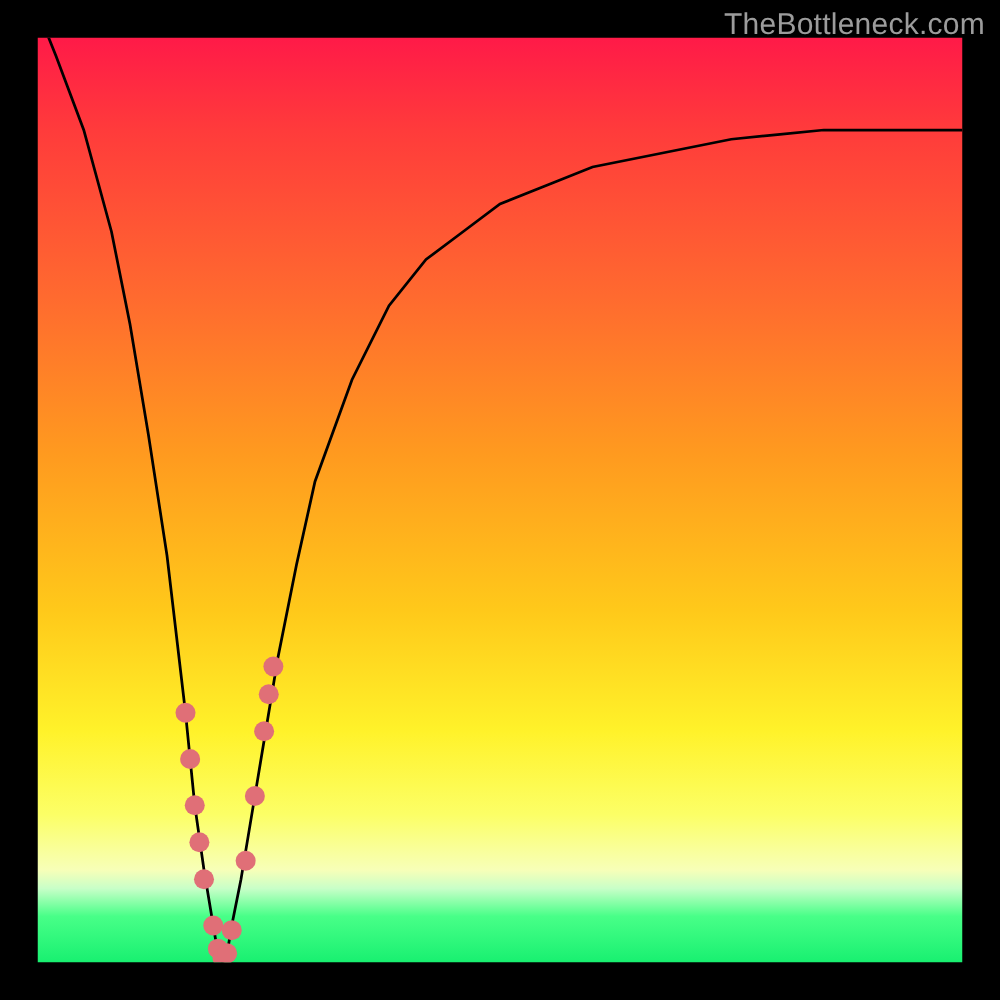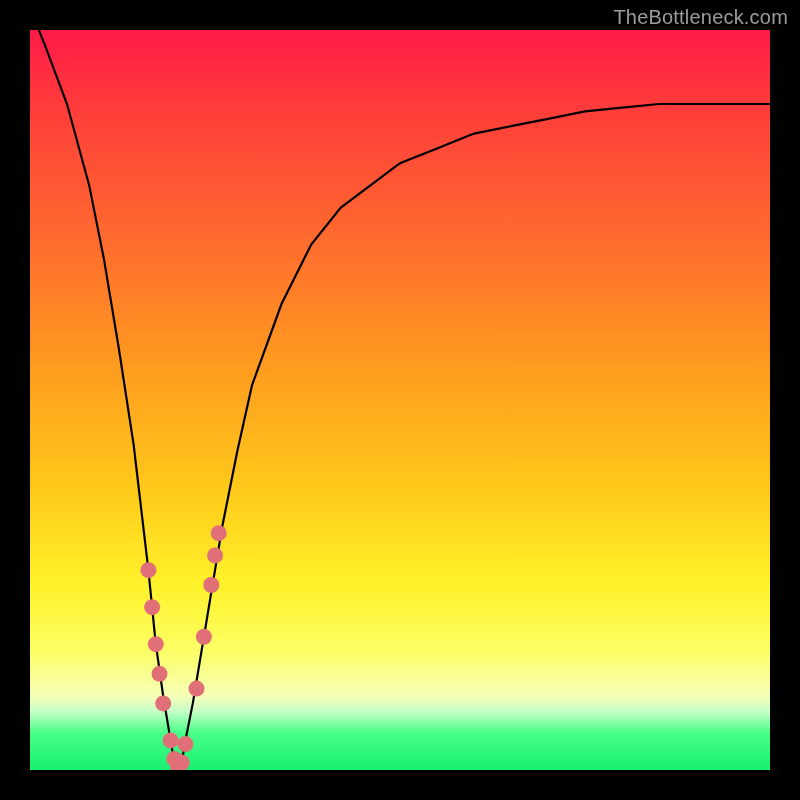--- a/index.html
+++ b/index.html
@@ -58,21 +58,21 @@
   }
   .marker {
     fill: #e06f77; 
     stroke: none;
   }
   .watermark {
     position: absolute;
     top: 6px;
     right: 12px;
     color: #9c9c9c;
-    font-size: 20px;
+    font-size: 24px;
     letter-spacing: 0.2px;
     user-select: none;
   }
 </style>
 </head>
 <body>
 
 <div class="frame">
   <div class="watermark">TheBottleneck.com</div>
 

